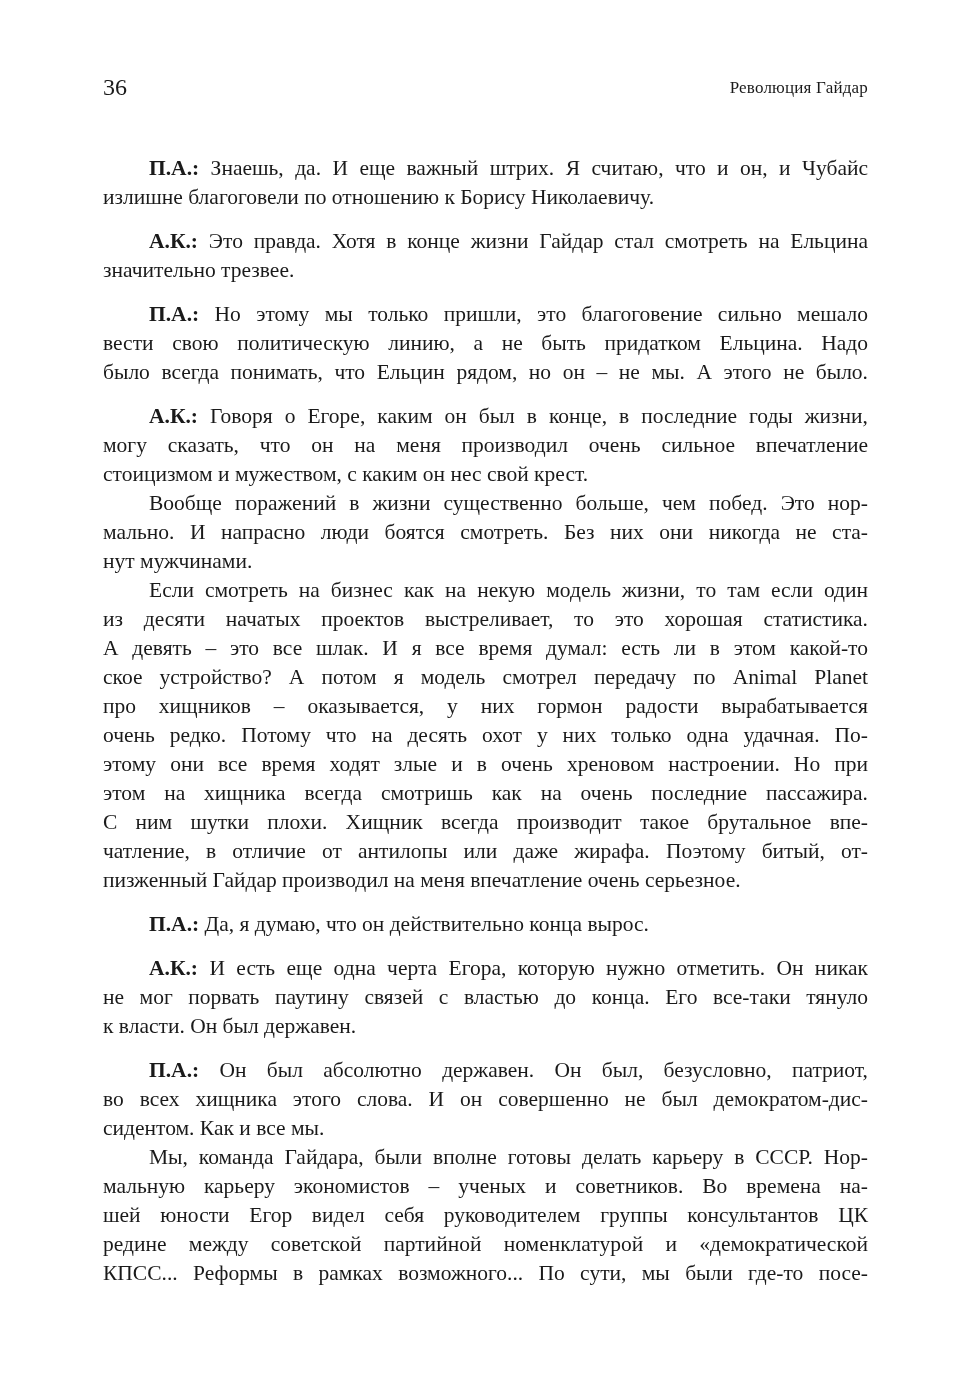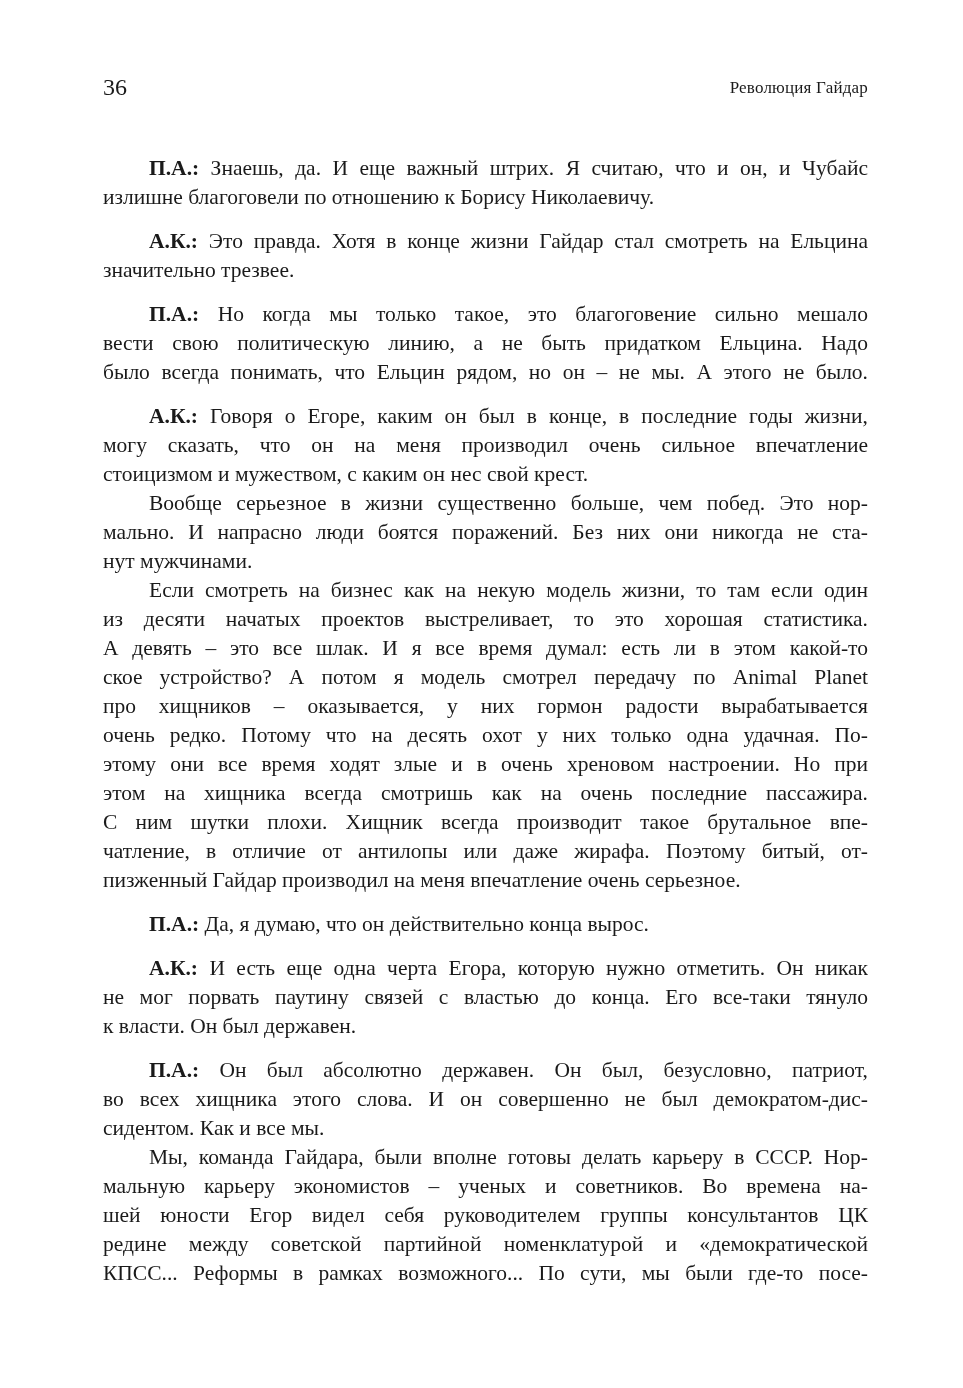--- a/index.html
+++ b/index.html
@@ -42,32 +42,32 @@
     </div>
     <div class="gap"></div>
 
     <div>
       <div class="line indent"><span class="speaker">А.К.:</span><span> Это правда. Хотя в конце жизни Гайдар стал смотреть на Ельцина</span></div>
       <div class="line last">значительно трезвее.</div>
     </div>
     <div class="gap"></div>
 
     <div>
-      <div class="line indent"><span class="speaker">П.А.:</span><span> Но когда мы только такое, это благоговение сильно мешало</span></div>
+      <div class="line indent"><span class="speaker">П.А.:</span><span> Но этому мы только пришли, это благоговение сильно мешало</span></div>
       <div class="line">вести свою политическую линию, а не быть придатком Ельцина. Надо</div>
       <div class="line">было всегда понимать, что Ельцин рядом, но он – не мы. А этого не было.</div>
     </div>
     <div class="gap"></div>
 
     <div>
       <div class="line indent"><span class="speaker">А.К.:</span><span> Говоря о Егоре, каким он был в конце, в последние годы жизни,</span></div>
       <div class="line">могу сказать, что он на меня производил очень сильное впечатление</div>
       <div class="line last">стоицизмом и мужеством, с каким он нес свой крест.</div>
-      <div class="line indent">Вообще серьезное в жизни существенно больше, чем побед. Это нор-</div>
-      <div class="line">мально. И напрасно люди боятся поражений. Без них они никогда не ста-</div>
+      <div class="line indent">Вообще поражений в жизни существенно больше, чем побед. Это нор-</div>
+      <div class="line">мально. И напрасно люди боятся смотреть. Без них они никогда не ста-</div>
       <div class="line last">нут мужчинами.</div>
       <div class="line indent">Если смотреть на бизнес как на некую модель жизни, то там если один</div>
       <div class="line">из десяти начатых проектов выстреливает, то это хорошая статистика.</div>
       <div class="line">А девять – это все шлак. И я все время думал: есть ли в этом какой-то</div>
       <div class="line">ское устройство? А потом я модель смотрел передачу по Animal Planet</div>
       <div class="line">про хищников – оказывается, у них гормон радости вырабатывается</div>
       <div class="line">очень редко. Потому что на десять охот у них только одна удачная. По-</div>
       <div class="line">этому они все время ходят злые и в очень хреновом настроении. Но при</div>
       <div class="line">этом на хищника всегда смотришь как на очень последние пассажира.</div>
       <div class="line">С ним шутки плохи. Хищник всегда производит такое брутальное впе-</div>

